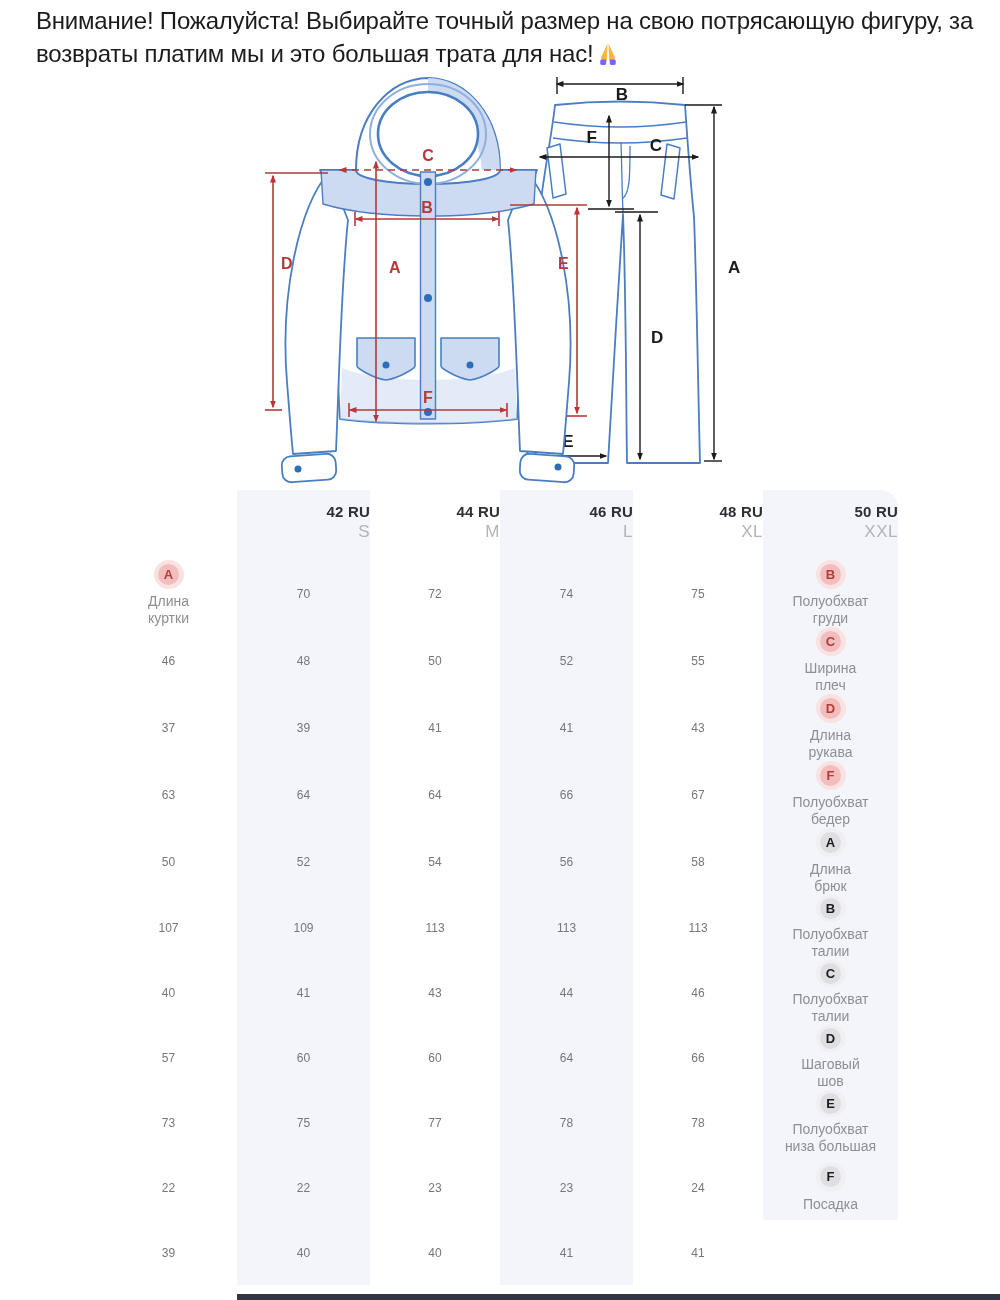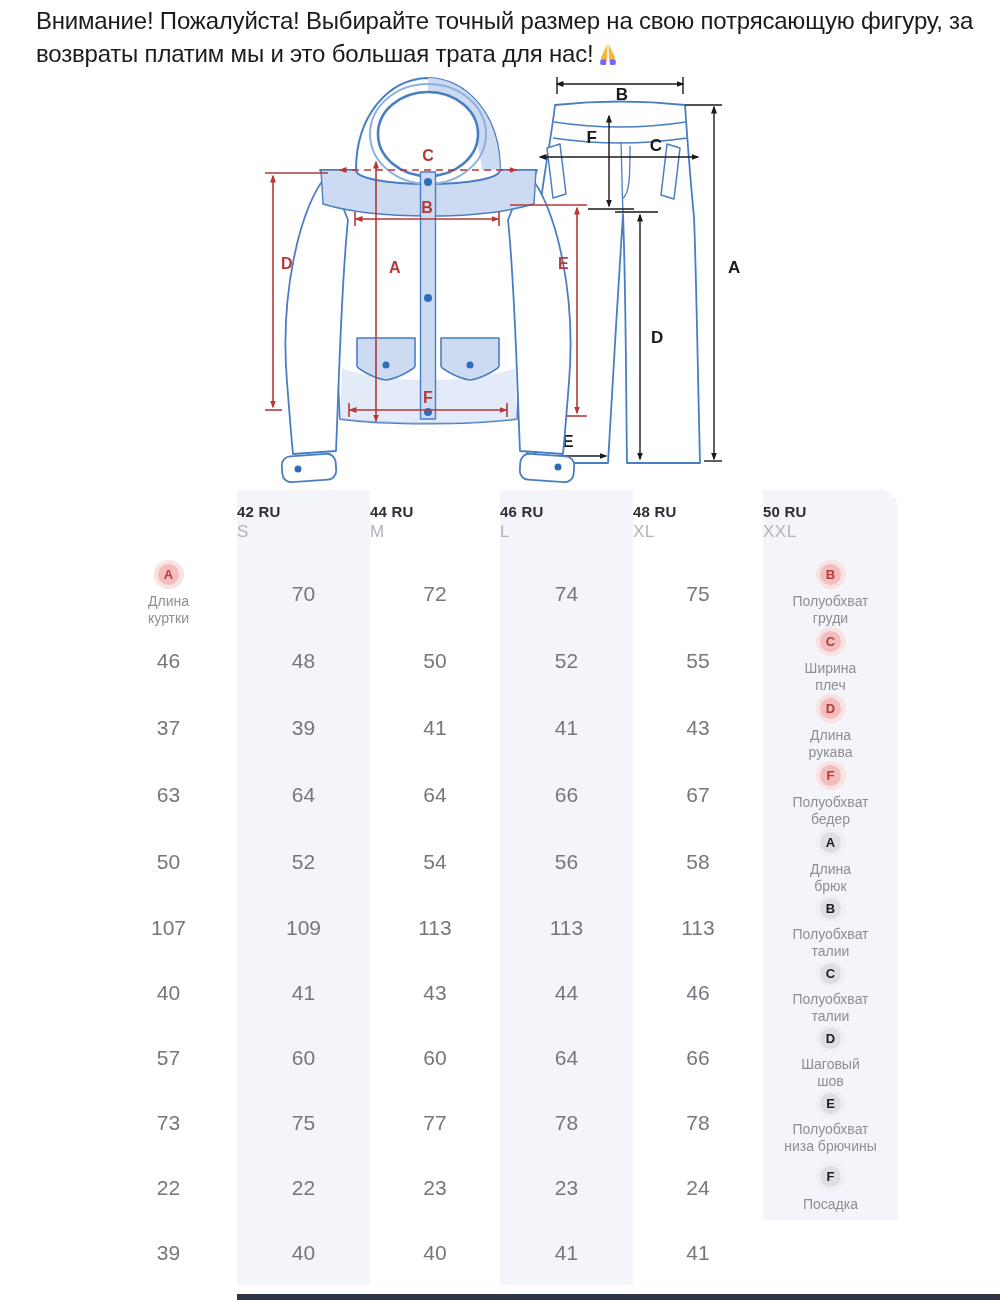--- a/index.html
+++ b/index.html
@@ -22,33 +22,33 @@
     grid-template-columns:137px 133px 130px 133px 130px 135px;
     grid-template-rows:70px repeat(5,67px) repeat(6,65px);
   }
   .size-table > .cell{position:relative;}
   
   .size-table > .cell:nth-child(6n+2),
   .size-table > .cell:nth-child(6n+4),
   .size-table > .cell:nth-child(6n){background:#f4f5fa;}
   .size-table > .cell:nth-child(6){border-radius:0 18px 0 0;}
   .size-table > .cell:last-child{border-radius:0 0 18px 0;}
-  .head{display:flex;flex-direction:column;align-items:flex-start;padding-top:13px;box-sizing:border-box;}
+  .head{display:flex;flex-direction:column;align-items:flex-end;padding-top:13px;box-sizing:border-box;}
   .size-ru{font-size:15px;font-weight:700;color:#2e2e36;letter-spacing:0.2px;}
   .size-intl{font-size:17px;color:#b3b3bc;margin-top:2px;letter-spacing:0.5px;}
   .label-cell{display:flex;flex-direction:column;align-items:center;justify-content:center;}
   .badge{width:30px;height:30px;border-radius:50%;display:flex;align-items:center;justify-content:center;margin-bottom:4px;}
   .badge-in{width:21px;height:21px;border-radius:50%;display:flex;align-items:center;justify-content:center;font-size:13px;font-weight:700;}
   .badge.j{background:#f9e2e2;}
   .badge.j .badge-in{background:#f2bdbd;color:#b43b3b;}
   .badge.p{background:#f0f0f2;}
   .badge.p .badge-in{background:#dfdfe3;color:#1c1c20;}
   .row-label{text-align:center;font-size:14px;line-height:1.22;color:#8e8e94;}
   .row-label .lbl{display:block;}
-  .val{display:flex;align-items:center;justify-content:center;font-size:21px;color:#76767c;}
+  .val{display:flex;align-items:center;justify-content:center;font-size:12px;color:#76767c;}
   
   .bottom-bar{position:absolute;left:237px;top:1294px;width:763px;height:6px;background:#303646;}
   svg text{font-family:"Liberation Sans", sans-serif;}
   .mlr{font-size:16px;font-weight:700;fill:#b63838;}
   .mlb{font-size:17px;font-weight:700;fill:#1a1a1a;}
 </style>
 </head>
 <body>
 
 <div class="notice">
@@ -319,21 +319,21 @@
   <div class="cell val">77</div>
   <div class="cell val">78</div>
   <div class="cell val">78</div>
 
   <div class="cell label-cell">
     <div class="badge p">
         <div class="badge-in">E</div>
       </div>
     <div class="row-label">
         <span class="lbl">Полуобхват</span>
-        <span class="lbl">низа брючины</span>
+        <span class="lbl">низа большая</span>
       </div>
   </div>
   <div class="cell val">22</div>
   <div class="cell val">22</div>
   <div class="cell val">23</div>
   <div class="cell val">23</div>
   <div class="cell val">24</div>
 
   <div class="cell label-cell">
     <div class="badge p">

